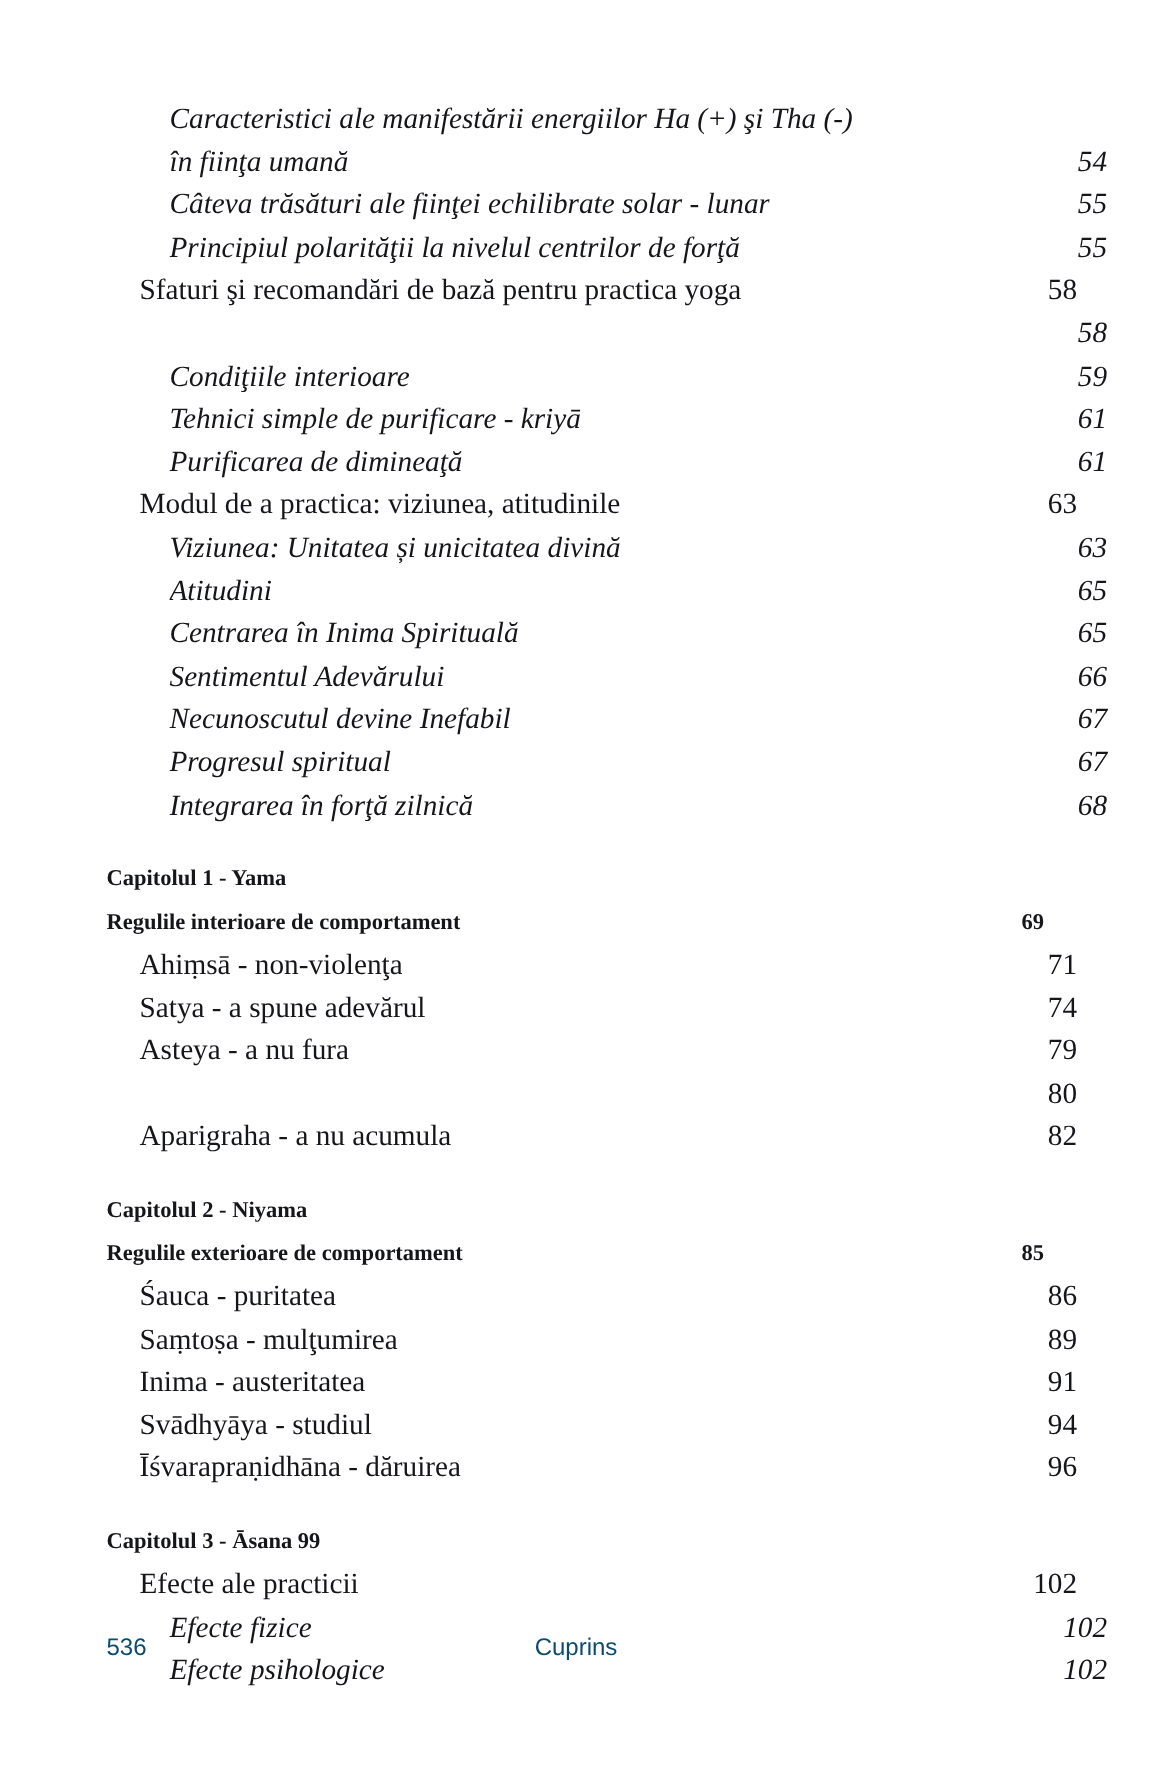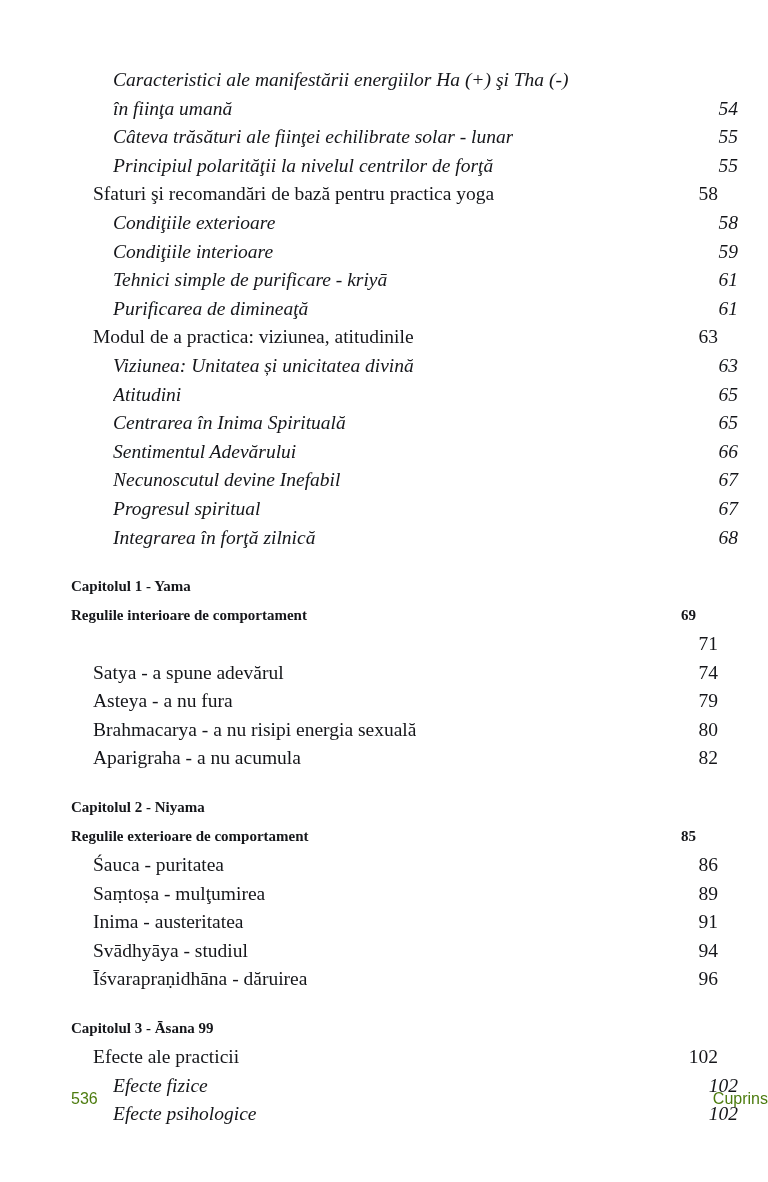--- a/index.html
+++ b/index.html
@@ -78,34 +78,34 @@
 
   
   .footer {
     position: absolute;
     left: 0;
     top: 1090px;
     width: 768px;
     height: 30px;
     font-family: "Liberation Sans", "DejaVu Sans", sans-serif;
     font-size: 16px;
-    color: #4d7c0f;
+    color: #0c4a6e;
   }
   .footer .folio {
     position: absolute;
     left: 71px;
     top: 0;
     font-weight: normal;
   }
   .footer .runhead {
     position: absolute;
     left: 0;
     top: 0;
     width: 768px;
-    text-align: right;
+    text-align: center;
   }
 </style>
 </head>
 <body>
 
 <div id="page">
 
   <div class="toc" id="toc-list">
       <div class="toc-row lvl-2">
         <span class="label">Caracteristici ale manifestării energiilor Ha (+) şi Tha (-)</span>
@@ -126,21 +126,20 @@
         <span class="label">Principiul polarităţii la nivelul centrilor de forţă</span>
         <span class="filler"></span>
         <span class="pageno">55</span>
       </div>
       <div class="toc-row lvl-1">
         <span class="label">Sfaturi şi recomandări de bază  pentru practica yoga</span>
         <span class="filler"></span>
         <span class="pageno">58</span>
       </div>
       <div class="toc-row lvl-2">
-        <span class="label">Condiţiile exterioare</span>
         <span class="filler"></span>
         <span class="pageno">58</span>
       </div>
       <div class="toc-row lvl-2">
         <span class="label">Condiţiile interioare</span>
         <span class="filler"></span>
         <span class="pageno">59</span>
       </div>
       <div class="toc-row lvl-2">
         <span class="label">Tehnici simple de purificare - kriyā</span>
@@ -196,35 +195,35 @@
         <span class="label">Capitolul 1 - Yama</span>
         <span class="filler"></span>
         <span class="pageno"></span>
       </div>
       <div class="toc-row lvl-chapter">
         <span class="label">Regulile interioare de comportament</span>
         <span class="filler"></span>
         <span class="pageno">69</span>
       </div>
       <div class="toc-row lvl-1">
+        <span class="label">Ahiṃsā - non-violenţa</span>
         <span class="filler"></span>
         <span class="pageno">71</span>
       </div>
       <div class="toc-row lvl-1">
         <span class="label">Satya - a spune adevărul</span>
         <span class="filler"></span>
         <span class="pageno">74</span>
       </div>
       <div class="toc-row lvl-1">
         <span class="label">Asteya - a nu fura</span>
         <span class="filler"></span>
         <span class="pageno">79</span>
       </div>
       <div class="toc-row lvl-1">
-        <span class="label">Brahmacarya - a nu risipi energia sexuală</span>
         <span class="filler"></span>
         <span class="pageno">80</span>
       </div>
       <div class="toc-row lvl-1">
         <span class="label">Aparigraha - a nu acumula</span>
         <span class="filler"></span>
         <span class="pageno">82</span>
       </div>
       <div class="toc-row lvl-chapter gap-before">
         <span class="label">Capitolul 2 - Niyama</span>

